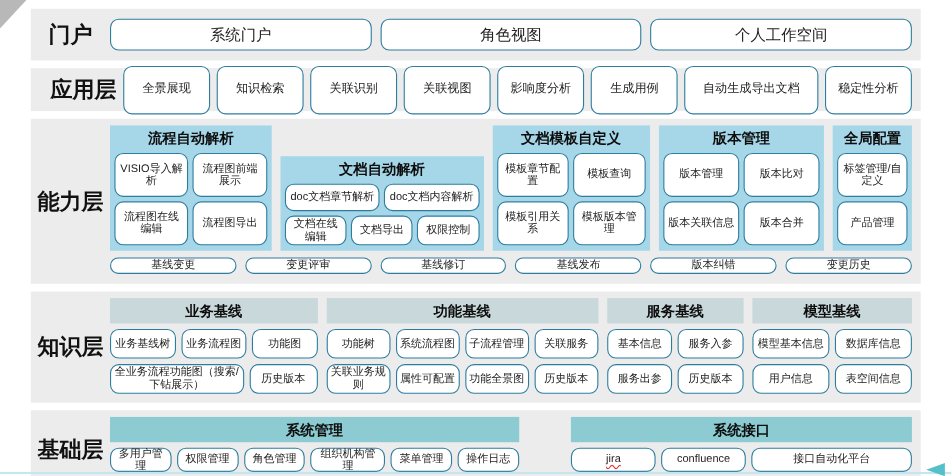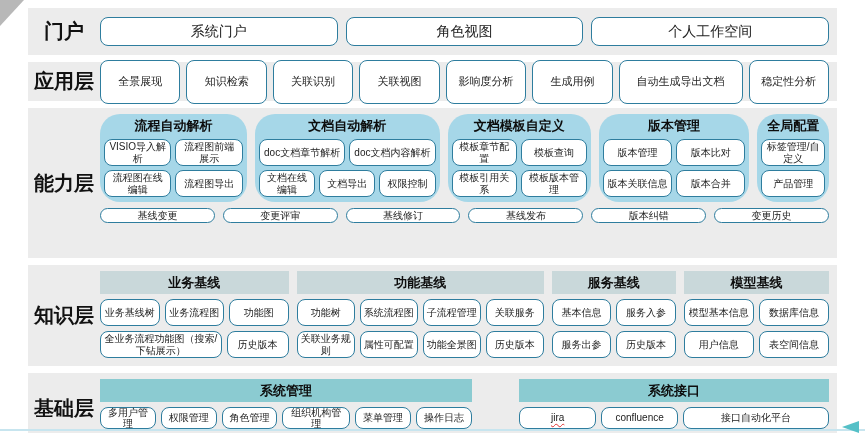--- a/index.html
+++ b/index.html
@@ -24,28 +24,28 @@
     color:#222;
   }
   .misspelled{text-decoration:underline wavy #e03131;text-decoration-thickness:1px;text-underline-offset:2px;}
 
   
   .layer.portal{height:47px;}
   .portal-items{flex-direction:row;gap:8px;align-items:center;}
   .portal-items .box{flex:1;height:29px;font-size:14px;}
 
   
-  .layer.application{height:39px;}
+  .layer.application{height:39px;padding-left:12px;}
   .application-items{flex-direction:row;gap:6px;align-items:center;}
   .application-items .box{flex:1;height:44px;font-size:11px;}
 
   
   .layer.capability{height:150px;}
   .cap-groups{display:flex;gap:8px;}
-  .cap-group{background:#a6d7e8;display:flex;flex-direction:column;border-radius:20px;}
+  .cap-group{background:#a6d7e8;display:flex;flex-direction:column;}
   .group-header{
     text-align:center;font-weight:bold;font-size:13px;padding:3px 0 2px 0;color:#0d0d0d;
   }
   .cap-rows{display:flex;flex-direction:column;gap:4px;padding:2px 4px 5px 4px;flex:1;}
   .cap-row{display:flex;gap:4px;flex:1;}
   .cap-row .box{flex:1;min-height:25px;}
   .baseline-header{
     background:#a6d7e8;text-align:center;font-weight:bold;font-size:13px;
     padding:3px 0;margin-top:6px;color:#0d0d0d;
   }
@@ -121,21 +121,21 @@
               <div class="cap-row">
                 <div class="box">VISIO导入解析</div>
                 <div class="box">流程图前端展示</div>
               </div>
               <div class="cap-row">
                 <div class="box">流程图在线编辑</div>
                 <div class="box">流程图导出</div>
               </div>
             </div>
           </div>
-          <div class="cap-group" style="flex: 2.45 1 0%;">
+          <div class="cap-group" style="flex: 2.45 1 0%; margin-top: 28px;">
             <div class="group-header">文档自动解析</div>
             <div class="cap-rows">
               <div class="cap-row">
                 <div class="box">doc文档章节解析</div>
                 <div class="box">doc文档内容解析</div>
               </div>
               <div class="cap-row">
                 <div class="box">文档在线编辑</div>
                 <div class="box">文档导出</div>
                 <div class="box">权限控制</div>

